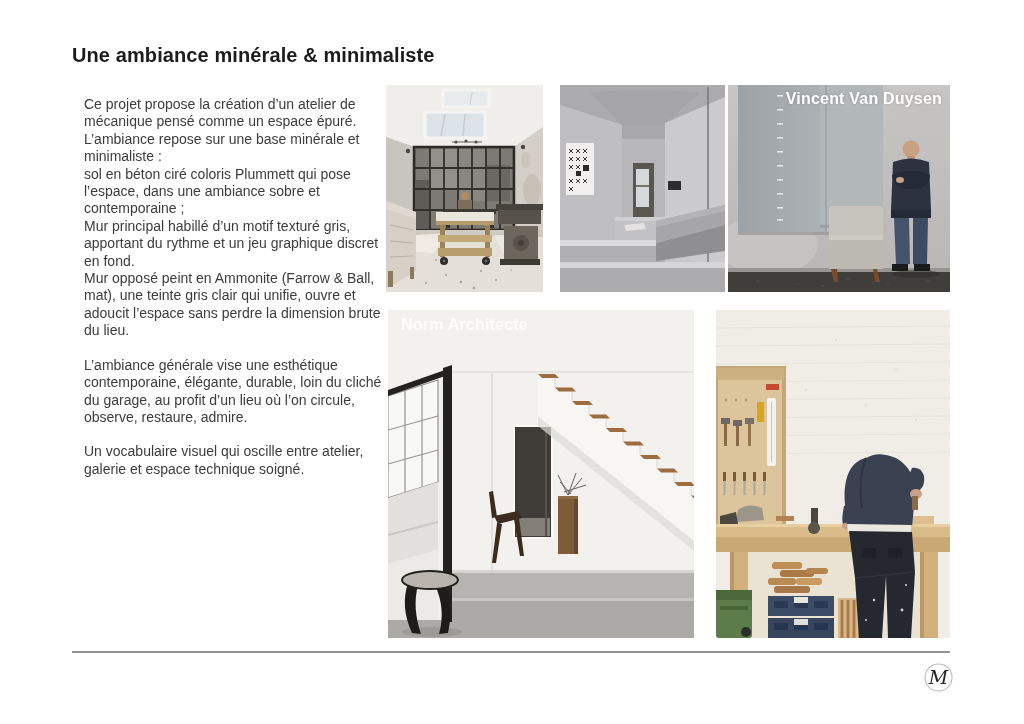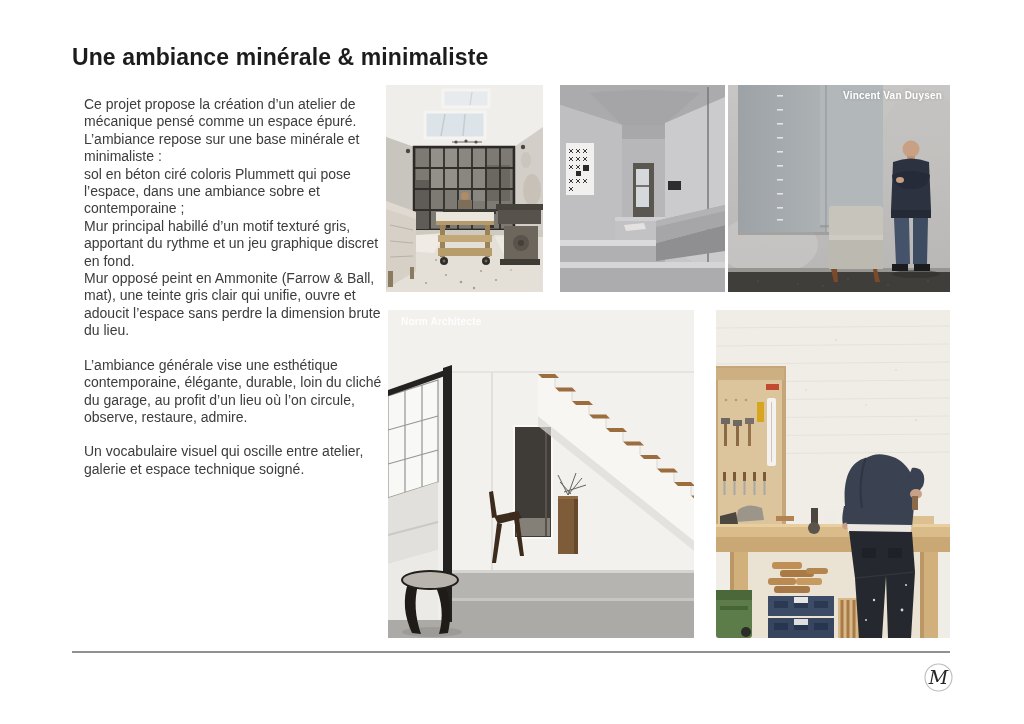--- a/index.html
+++ b/index.html
@@ -2,31 +2,31 @@
 <html><head>
 <meta charset="utf-8">
 <style>
   html,body{margin:0;padding:0;background:#e9e9e9;}
   .page{
     position:relative;width:1024px;height:724px;background:#ffffff;
     font-family:"Liberation Sans",sans-serif;overflow:hidden;margin:0 auto;
   }
   .page-title{
     position:absolute;left:72px;top:44px;margin:0;
-    font-size:23px;font-weight:700;color:#1c1c1c;letter-spacing:.1px;
+    font-size:20px;font-weight:700;color:#1c1c1c;letter-spacing:.1px;
   }
   .body-copy{
     position:absolute;left:72px;top:96px;width:308px;
     font-size:14px;line-height:17.4px;color:#3c3c3c;margin-left:12px;
   }
   .body-copy p{margin:0 0 17px 0;white-space:pre-line;}
   .photo{position:absolute;overflow:hidden;background:#dcdcda;}
   .photo svg{display:block;width:100%;height:100%;}
   .caption{
-    position:absolute;font-size:10px;font-weight:700;color:#ffffff;
+    position:absolute;font-size:16px;font-weight:700;color:#ffffff;
     letter-spacing:.2px;white-space:nowrap;
   }
   .caption-right{top:5px;right:8px;text-shadow:0 0 3px rgba(60,60,60,.25);}
   .caption-left{top:6px;left:13px;opacity:.92;}
   .footer-rule{
     position:absolute;left:72px;top:651px;width:878px;height:2px;
     background:#919191;border:none;margin:0;
   }
   .brand-logo{position:absolute;left:923px;top:662px;width:31px;height:31px;}
 </style>

